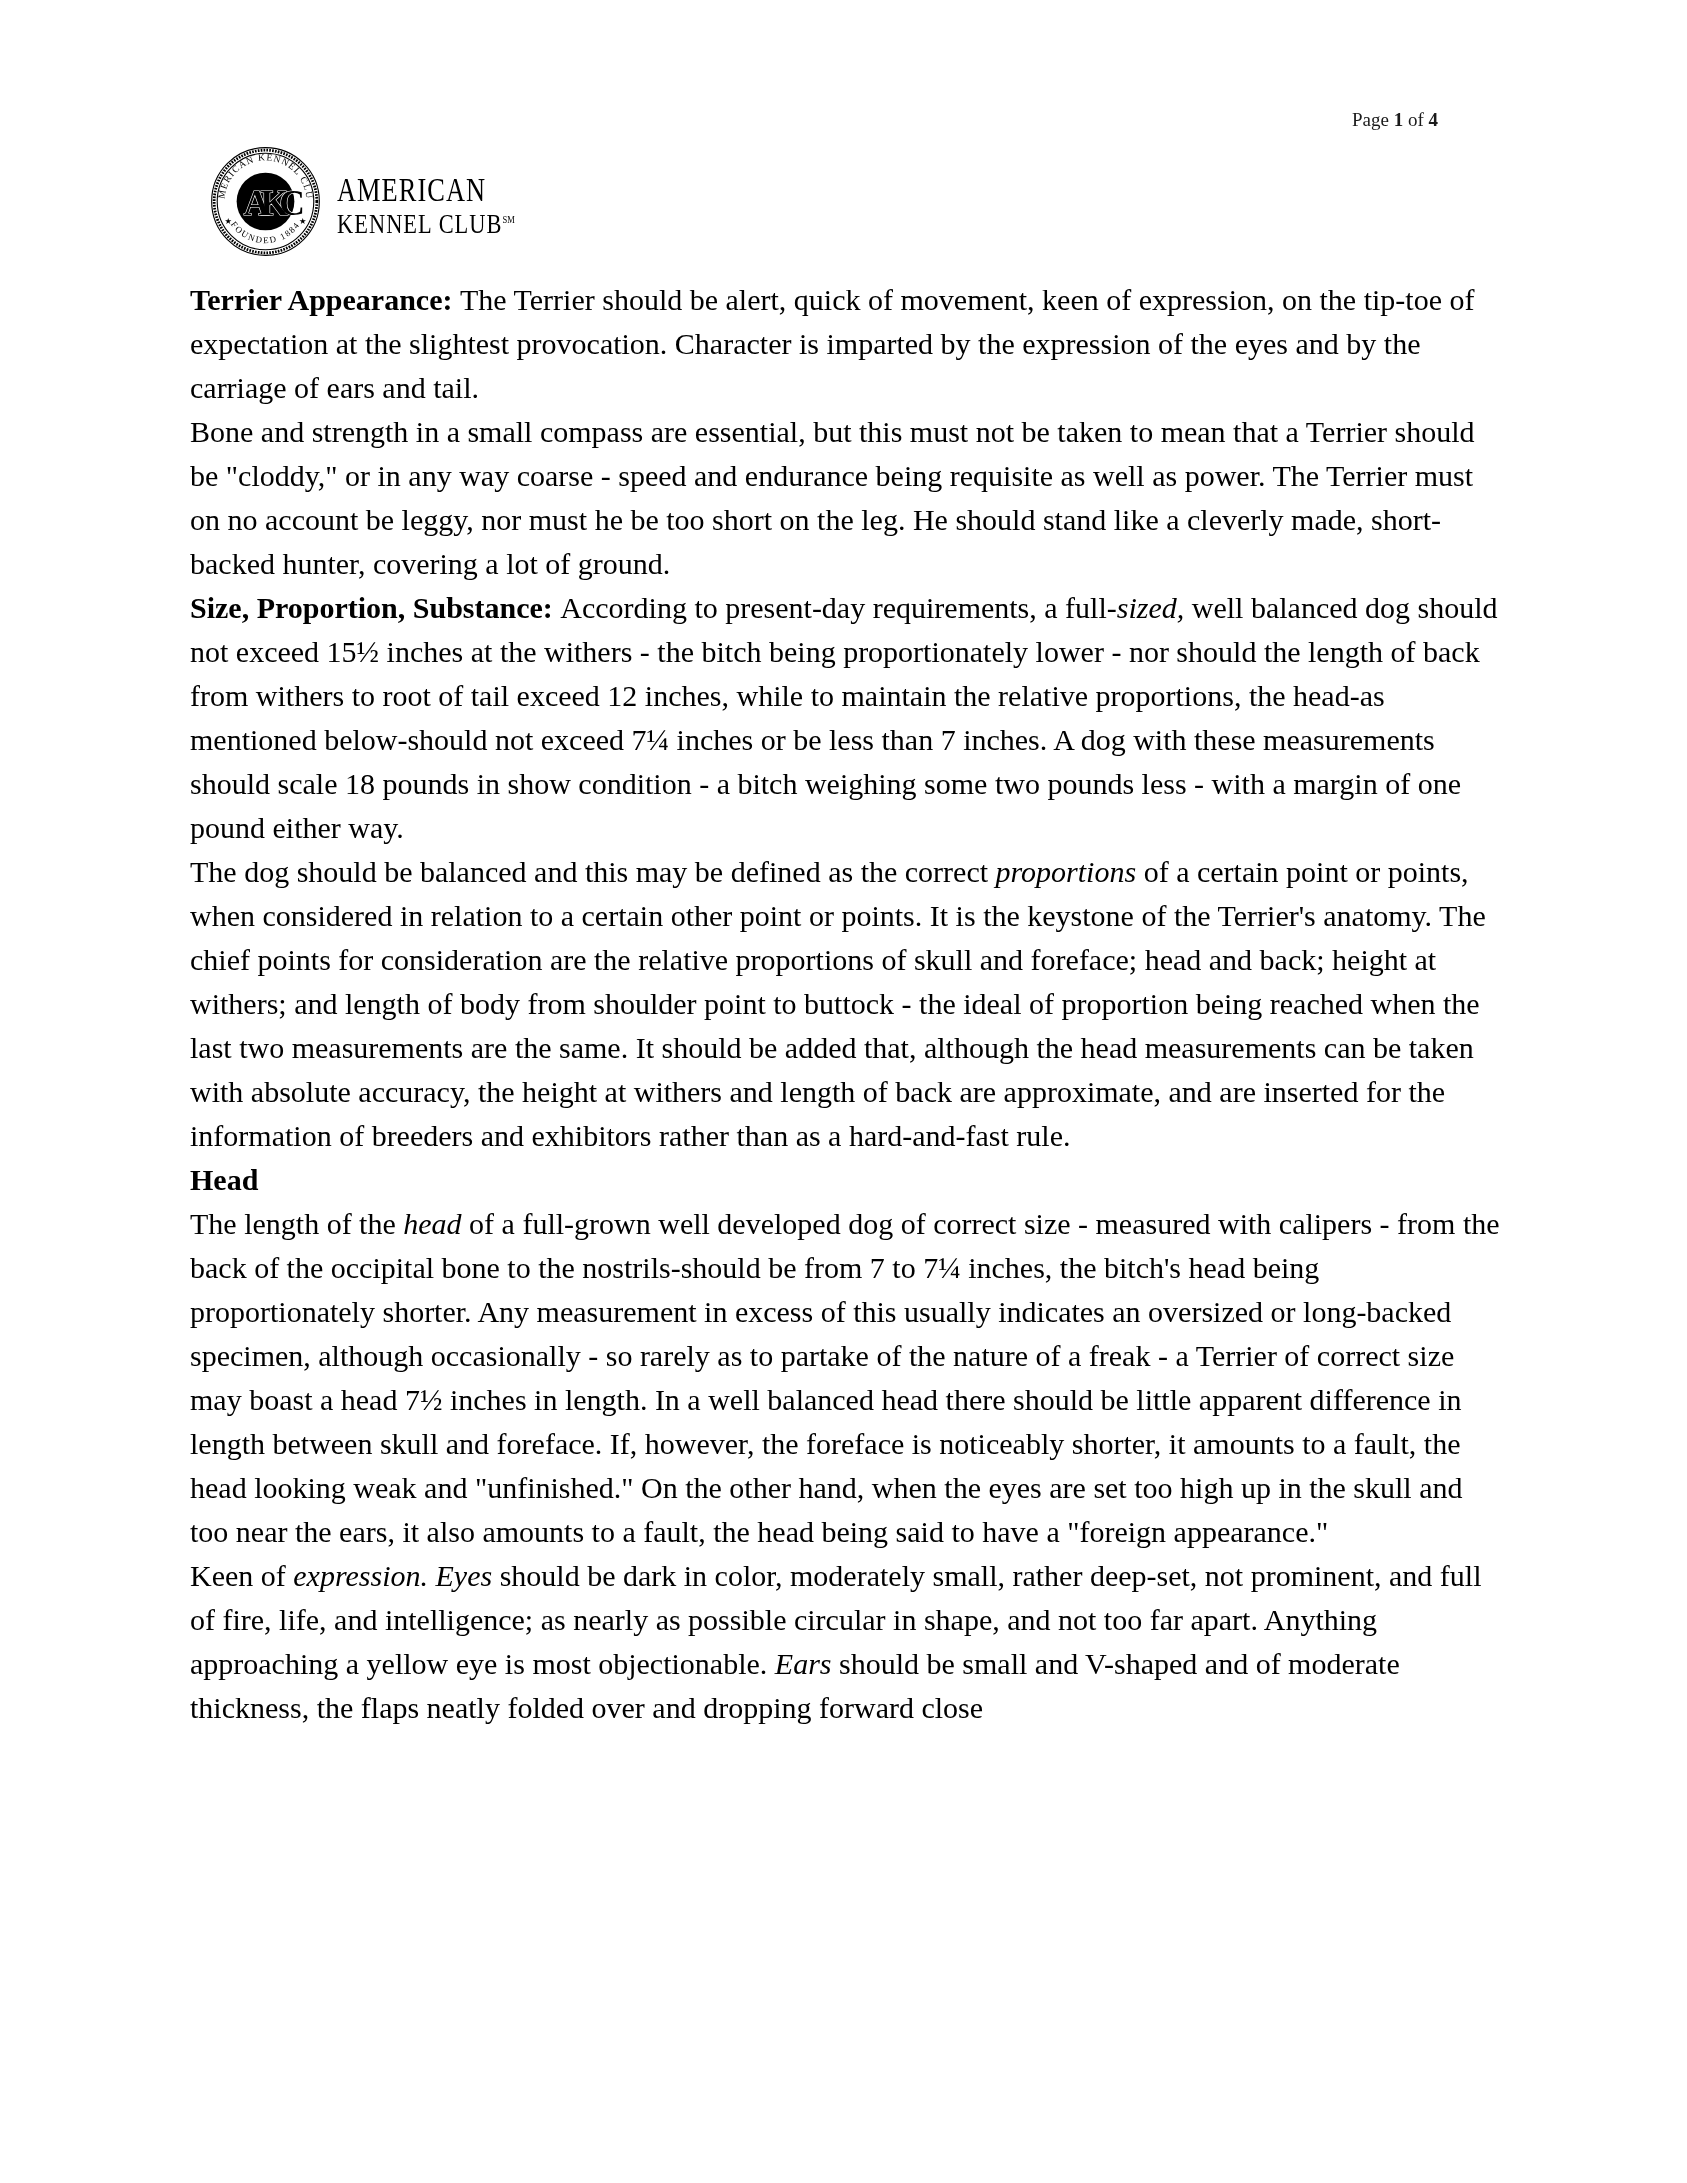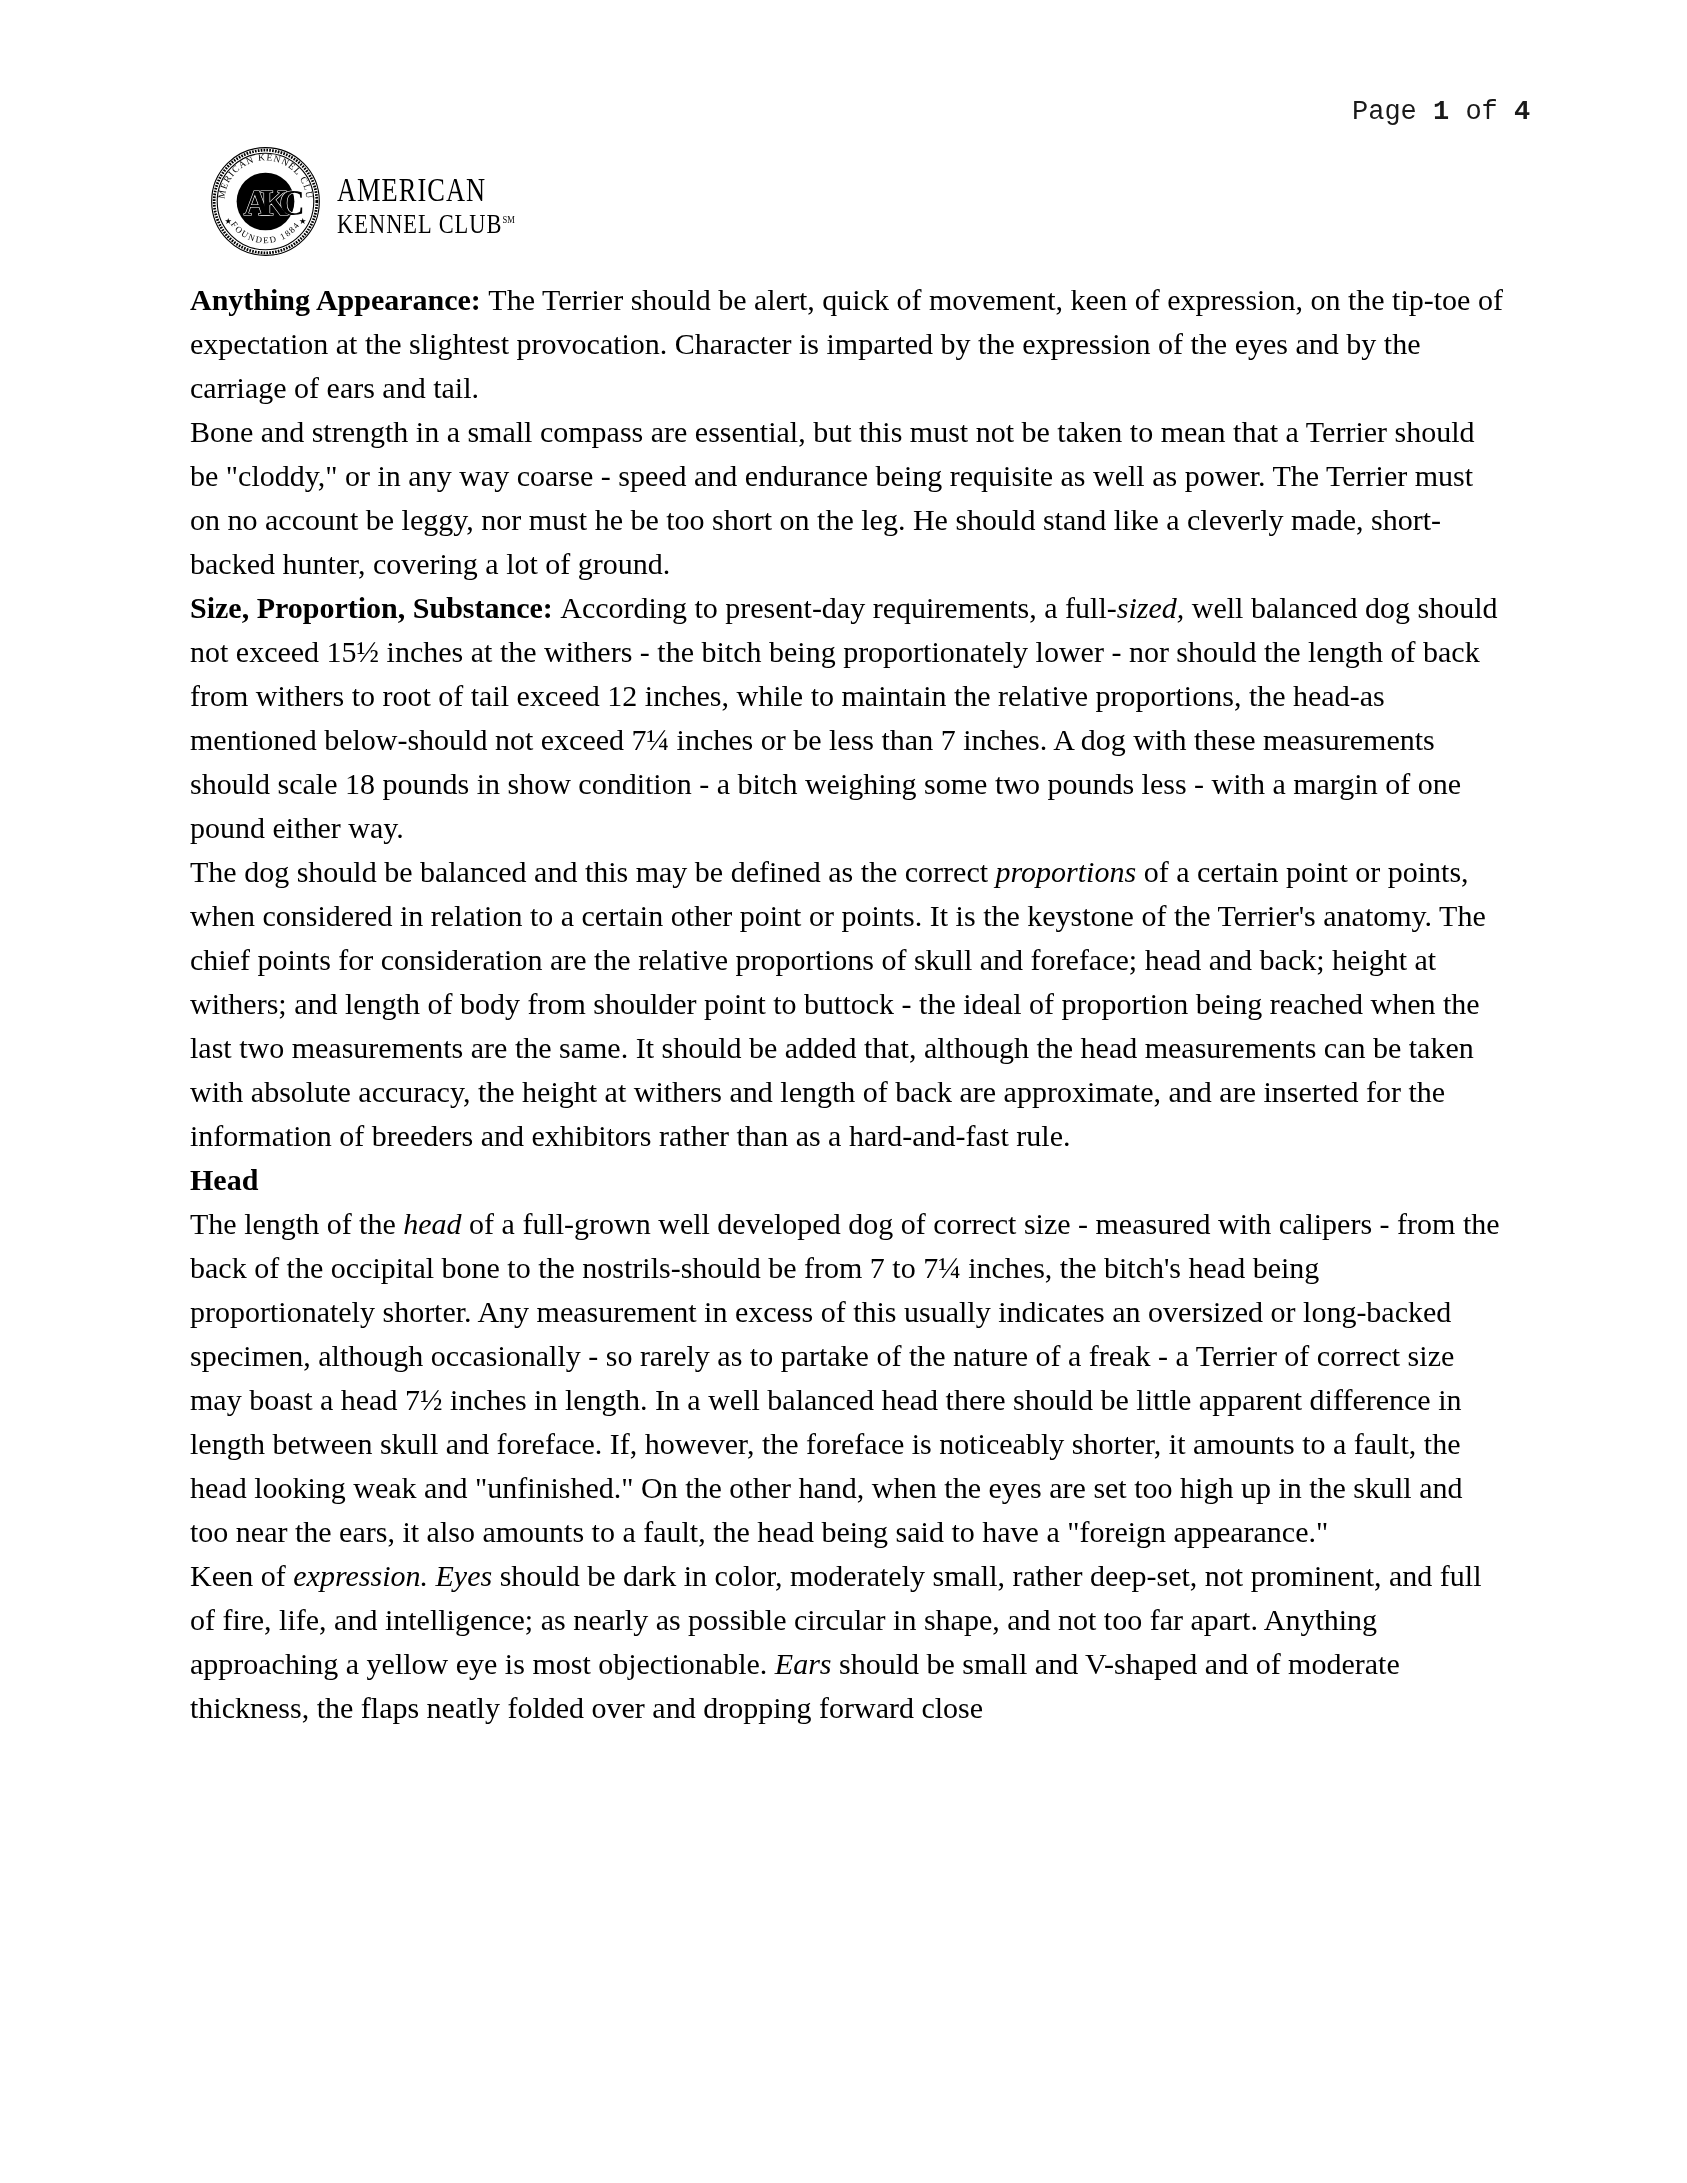--- a/index.html
+++ b/index.html
@@ -9,23 +9,23 @@
     height:2183px;
     background:#ffffff;
     color:#000000;
     font-family:"Liberation Serif", serif;
     overflow:hidden;
   }
   
   .page-number{
     position:absolute;
     left:1352px;
-    top:98px;
-    font-family:Liberation Mono, monospace;
-    font-size:27px;
+    top:105px;
+    font-family:Liberation Serif, serif;
+    font-size:19px;
     line-height:29px;
     color:#1a1a1a;
     white-space:pre;
   }
   .page-number .b{font-weight:700;}
   
   .logo{
     position:absolute;
     left:210px;
     top:146px;
@@ -127,21 +127,21 @@
       <circle cx="100" cy="100" r="52" fill="#000"></circle>
       <text class="seal-monogram" x="108" y="124" text-anchor="middle">AKC</text>
     </svg>
     <div class="wordmark">
       <div class="wm-line1">AMERICAN</div>
       <div class="wm-line2"><span>KENNEL CLUB</span><sup>SM</sup></div>
     </div>
   </div>
 
   <div class="content">
-    <p><span class="b">Anything Appearance: </span><span>The Terrier should be alert, quick of movement, keen of expression, on the tip-toe of expectation at the slightest provocation. Character is imparted by the expression of the eyes and by the carriage of ears and tail.</span></p>
+    <p><span class="b">Terrier Appearance: </span><span>The Terrier should be alert, quick of movement, keen of expression, on the tip-toe of expectation at the slightest provocation. Character is imparted by the expression of the eyes and by the carriage of ears and tail.</span></p>
     <p><span>Bone and strength in a small compass are essential, but this must not be taken to mean that a Terrier should be "cloddy," or in any way coarse - speed and endurance being requisite as well as power. The Terrier must on no account be leggy, nor must he be too short on the leg. He should stand like a cleverly made, short-backed hunter, covering a lot of ground.</span></p>
     <p><span class="b">Size, Proportion, Substance: </span><span>According to present-day requirements, a full-</span><span class="bi">sized,</span><span> well balanced dog should not exceed 15½ inches at the withers - the bitch being proportionately lower - nor should the length of back from withers to root of tail exceed 12 inches, while to maintain the relative proportions, the head-as mentioned below-should not exceed 7¼ inches or be less than 7 inches. A dog with these measurements should scale 18 pounds in show condition - a bitch weighing some two pounds less - with a margin of one pound either way.</span></p>
     <p><span>The dog should be balanced and this may be defined as the correct </span><span class="bi">proportions</span><span> of a certain point or points, when considered in relation to a certain other point or points. It is the keystone of the Terrier's anatomy. The chief points for consideration are the relative proportions of skull and foreface; head and back; height at withers; and length of body from shoulder point to buttock - the ideal of proportion being reached when the last two measurements are the same. It should be added that, although the head measurements can be taken with absolute accuracy, the height at withers and length of back are approximate, and are inserted for the information of breeders and exhibitors rather than as a hard-and-fast rule.</span></p>
     <p><span class="b">Head</span></p>
     <p><span>The length of the </span><span class="bi">head</span><span> of a full-grown well developed dog of correct size - measured with calipers - from the back of the occipital bone to the nostrils-should be from 7 to 7¼ inches, the bitch's head being proportionately shorter. Any measurement in excess of this usually indicates an oversized or long-backed specimen, although occasionally - so rarely as to partake of the nature of a freak - a Terrier of correct size may boast a head 7½ inches in length. In a well balanced head there should be little apparent difference in length between skull and foreface. If, however, the foreface is noticeably shorter, it amounts to a fault, the head looking weak and "unfinished." On the other hand, when the eyes are set too high up in the skull and too near the ears, it also amounts to a fault, the head being said to have a "foreign appearance."</span></p>
     <p><span>Keen of </span><span class="bi">expression. Eyes</span><span> should be dark in color, moderately small, rather deep-set, not prominent, and full of fire, life, and intelligence; as nearly as possible circular in shape, and not too far apart. Anything approaching a yellow eye is most objectionable. </span><span class="bi">Ears</span><span> should be small and V-shaped and of moderate thickness, the flaps neatly folded over and dropping forward close</span></p>
   </div>
 
 </div>
 

